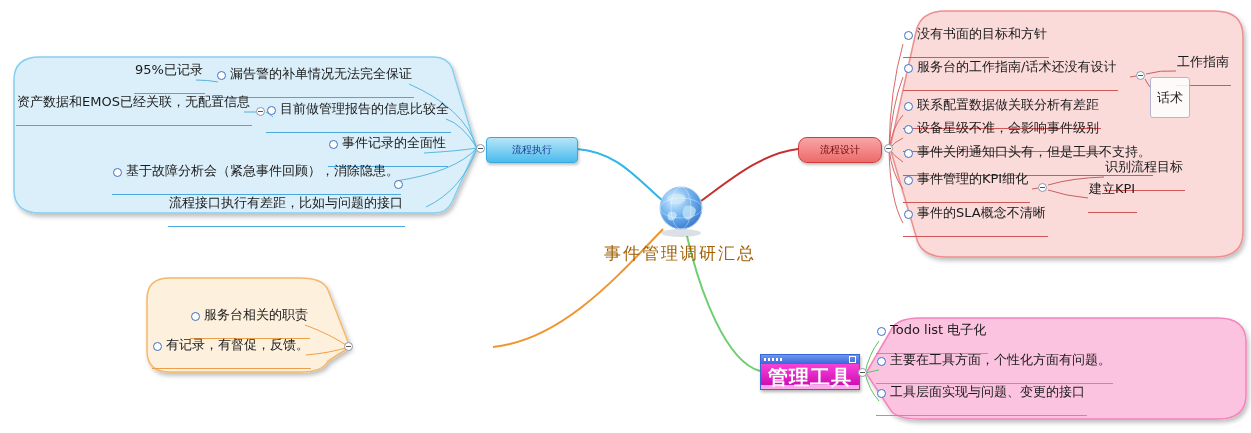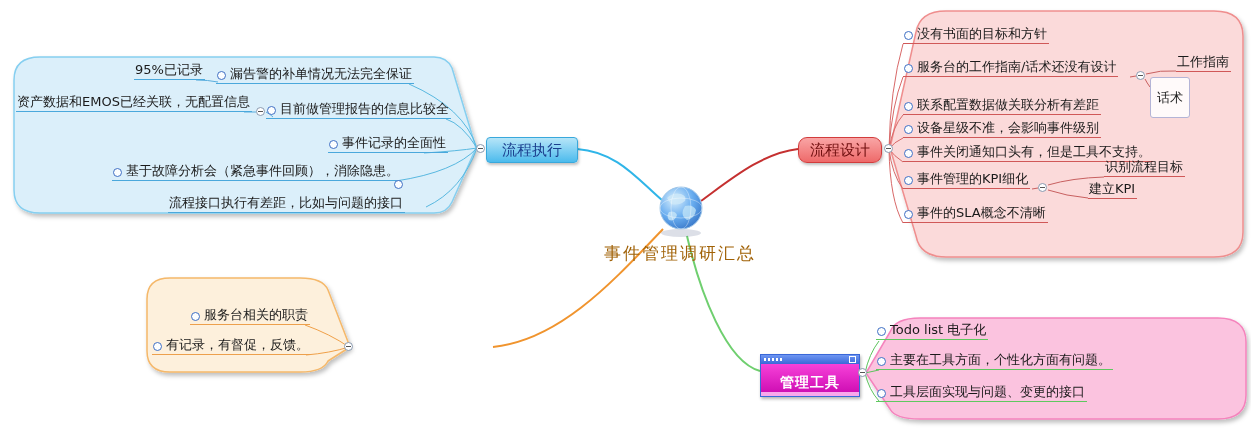--- a/index.html
+++ b/index.html
@@ -2,52 +2,52 @@
 <html><head>
 <meta charset="utf-8">
 <style>
   html,body{margin:0;padding:0;background:#ffffff;}
   #canvas{position:relative;width:1251px;height:433px;overflow:hidden;
           font-family:"DejaVu Sans","Liberation Sans",sans-serif;background:#fff;}
   svg.layer{position:absolute;left:0;top:0;pointer-events:none;}
 
   
   .topic{position:absolute;display:flex;align-items:flex-end;gap:4px;
-         font-size:13px;line-height:16px;padding:0 2px 1px 1px;white-space:nowrap;
+         font-size:13px;line-height:16px;padding:0 2px 15px 1px;white-space:nowrap;
          color:#1a1a1a;border-bottom:1px solid #888;}
   .topic .bullet{width:7px;height:7px;border-radius:50%;background:#fcfeff;
                  border:1px solid #3f6fc4;margin-bottom:2px;flex:0 0 auto;}
   .u-blue{border-bottom-color:#4aa8dc;}
   .u-red{border-bottom-color:#d05858;}
   .u-orange{border-bottom-color:#eda04c;}
   .u-green{border-bottom-color:#5fc85f;}
 
   .tagbox{position:absolute;font-size:13px;line-height:17px;padding:11px 6px;
           border:1px solid #b4b4d6;border-radius:3px;background:rgba(255,255,255,.85);
           color:#1a1a1a;white-space:nowrap;}
 
   
   .bnode{position:absolute;display:flex;align-items:center;justify-content:center;
-         font-size:15px;border-radius:4px;white-space:nowrap;
+         font-size:10px;border-radius:4px;white-space:nowrap;
          box-shadow:1px 2px 3px rgba(0,0,0,.25);}
   .bnode.exec{background:linear-gradient(#b6e5f8,#4cbbed);border:1px solid #38a8dc;color:#1c3f8e;}
   .bnode.design{background:linear-gradient(#f9a5a5,#ee6a6a);border:1px solid #d23c3c;color:#6e0e0e;}
   .bnode.staff{background:linear-gradient(#fcd49a,#f39b2d);border:1px solid #e08a20;color:#7c3300;}
 
   
   .toolwin{position:absolute;border:1px solid #3a68d8;background:#fff;
            box-shadow:1px 2px 3px rgba(0,0,0,.3);}
   .toolwin .tbar{height:9px;background:linear-gradient(#6e96f2,#3a68d8);
                  display:flex;align-items:center;justify-content:space-between;padding:0 3px;}
   .toolwin .tdots{width:18px;height:3px;
                   background:repeating-linear-gradient(90deg,#fff 0 2px,transparent 2px 4px);}
   .toolwin .twicon{width:5px;height:5px;border:1px solid #fff;background:transparent;}
-  .toolwin .tbody{height:28px;background:linear-gradient(#f741d9,#cf0fb4);
-                  display:flex;align-items:flex-end;justify-content:center;
-                  color:#fff;font-size:14px;font-weight:bold;letter-spacing:1px;}
+  .toolwin .tbody{height:21px;background:linear-gradient(#f741d9,#cf0fb4);
+                  display:flex;align-items:flex-start;justify-content:center;
+                  color:#fff;font-size:20px;font-weight:bold;letter-spacing:1px;}
   .toolwin .tfoot{height:4px;background:#f9a8ec;}
 
   
   .collapse{position:absolute;width:9px;height:9px;border-radius:50%;background:#fff;
             border:1px solid #8a9ab0;display:flex;align-items:center;justify-content:center;
             box-sizing:border-box;}
   .collapse::before{content:"";width:5px;height:1px;background:#555;}
 
   
   .center-label{position:absolute;font-size:17px;letter-spacing:2px;color:#a16207;

